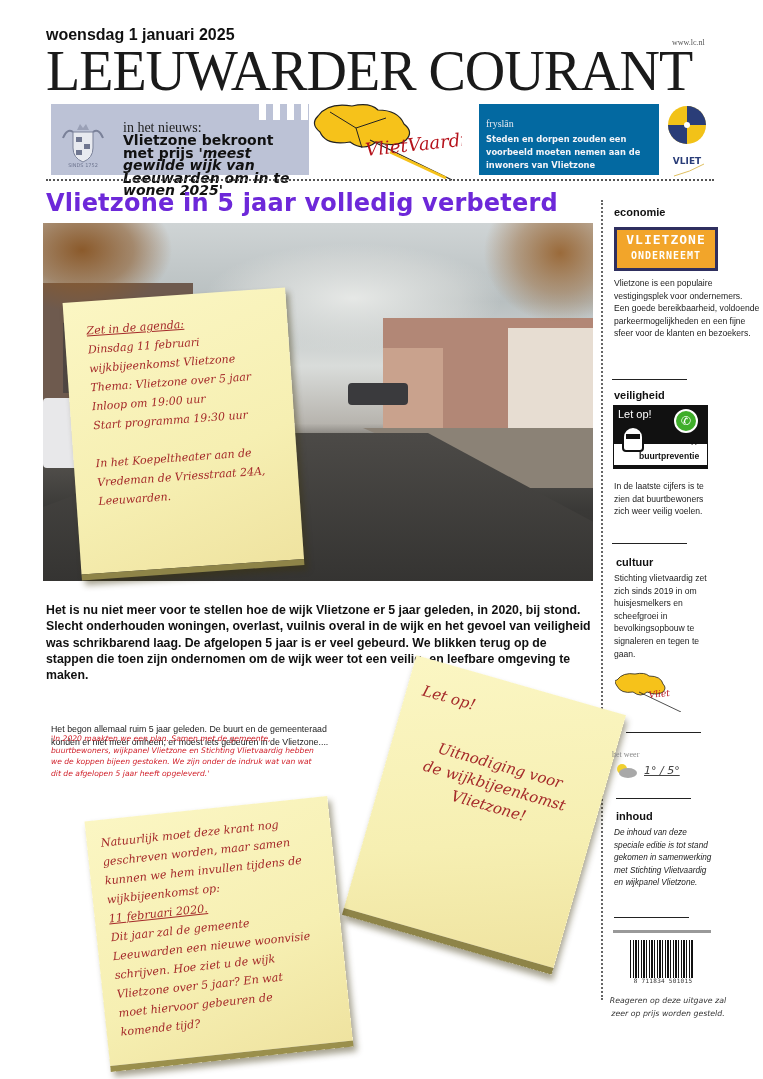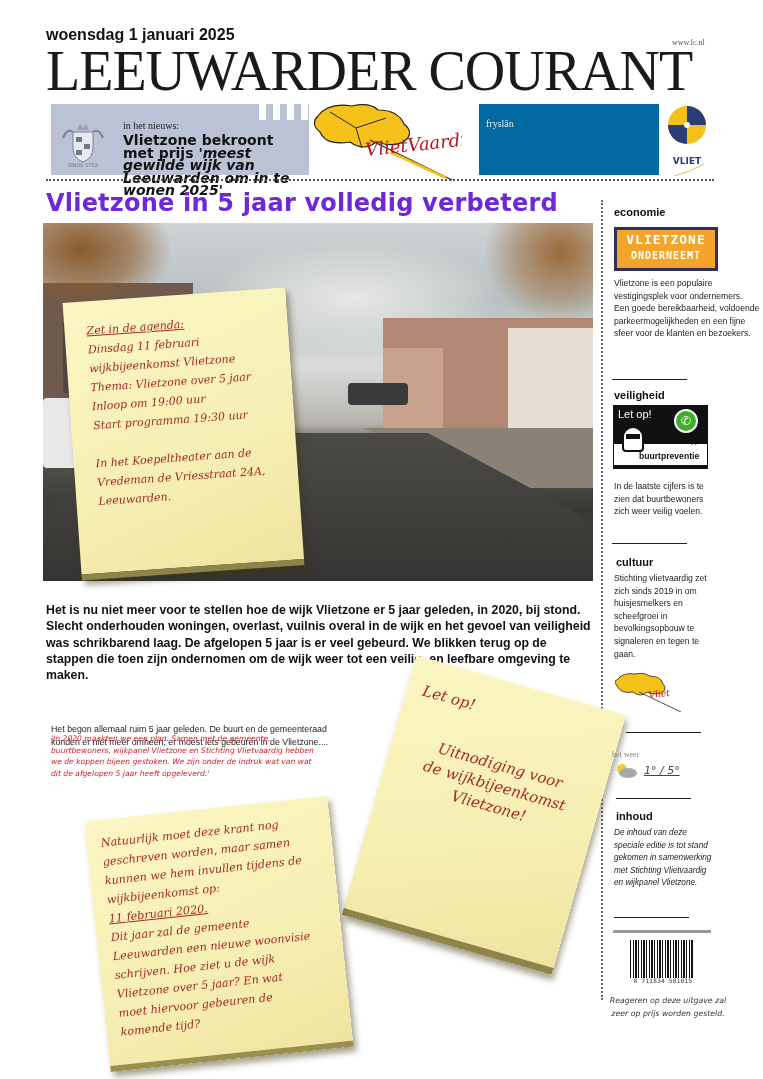--- a/index.html
+++ b/index.html
@@ -6,21 +6,21 @@
   html, body { width: 763px; height: 1079px; background: #ffffff; overflow: hidden; }
   body { position: relative; font-family: "DejaVu Sans", sans-serif; color: #111; }
 
   .date { position: absolute; left: 46px; top: 26px; font-family: "Liberation Sans", sans-serif; font-weight: bold; font-size: 16px; color: #111; }
   .website { position: absolute; left: 672px; top: 38px; font-family: "Liberation Serif", serif; font-size: 8px; color: #555; }
   .masthead { position: absolute; left: 46px; top: 44px; width: 668px; font-family: "Liberation Serif", serif; font-size: 56px; line-height: 54px; letter-spacing: -1px; color: #1a1a1a; transform: scaleY(1.02); white-space: nowrap; }
 
   .news-left { position: absolute; left: 51px; top: 104px; width: 258px; height: 71px; background: #bcc2d6; }
   .news-left .stripes { position: absolute; right: 0; top: 0; width: 50px; height: 16px; background: repeating-linear-gradient(90deg, #fff 0 7px, #bcc2d6 7px 14px); }
   .crest { position: absolute; left: 8px; top: 14px; width: 48px; height: 50px; }
-  .news-left .kicker { position: absolute; left: 72px; top: 16px; font-family: "Liberation Serif", serif; font-size: 10px; color: #222; }
+  .news-left .kicker { position: absolute; left: 72px; top: 16px; font-family: "Liberation Serif", serif; font-size: 14px; color: #222; }
   .news-left .headline { position: absolute; left: 72px; top: 30px; width: 182px; font-size: 14px; line-height: 12.5px; font-weight: bold; color: #111; }
   .news-left .headline em { font-style: italic; }
 
   .logo-top { position: absolute; left: 310px; top: 100px; width: 152px; height: 82px; }
 
   .news-right { position: absolute; left: 479px; top: 104px; width: 180px; height: 71px; background: #0369a1; }
   .news-right .kicker { position: absolute; left: 7px; top: 14px; font-family: "Liberation Serif", serif; font-size: 10px; color: #e6e8ef; }
   .news-right .headline { position: absolute; left: 7px; top: 29px; width: 170px; font-size: 8.3px; line-height: 13px; font-weight: bold; color: #f4f4f8; }
   .vliet-badge { position: absolute; left: 666px; top: 104px; width: 42px; height: 74px; }
 
@@ -112,20 +112,21 @@
 <svg class="logo-top" viewBox="0 0 152 82">
   <path d="M8 16 q10 -14 34 -10 q18 -4 26 4 q20 0 26 14 q10 8 2 16 q-10 8 -30 2 q-12 10 -26 0 q-24 4 -30 -10 q-10 -8 -2 -16z" fill="#f6c21a" stroke="#222" stroke-width="1.2"></path>
   <path d="M20 12 l26 16 l30 -10 M46 28 l6 20" stroke="#222" stroke-width="1" fill="none"></path>
   <path d="M60 40 l82 40" stroke="#222" stroke-width="1.2"></path>
   <path d="M80 52 l56 26" stroke="#f6c21a" stroke-width="3"></path>
   <text x="56" y="56" font-size="18" font-style="italic" fill="#b5121b" font-family="DejaVu Serif, serif" transform="rotate(-6 56 56)">VlietVaardig</text>
 </svg>
 
 <div class="news-right">
   <div class="kicker">fryslân</div>
+  <div class="headline">Steden en dorpen zouden een voorbeeld moeten nemen aan de inwoners van Vlietzone</div>
 </div>
 
 <svg class="vliet-badge" viewBox="0 0 42 74">
   <circle cx="21" cy="21" r="19" fill="#f2c218"></circle>
   <path d="M21 2 A19 19 0 0 1 40 21 L21 21z" fill="#2a3d78"></path>
   <path d="M21 40 A19 19 0 0 1 2 21 L21 21z" fill="#2a3d78"></path>
   <circle cx="21" cy="21" r="3" fill="#fff"></circle>
   <text x="21" y="60" font-size="9" font-weight="bold" text-anchor="middle" fill="#2a3d78" font-family="DejaVu Sans, sans-serif">VLIET</text>
   <path d="M8 72 q16 -4 30 -12" stroke="#e0c060" fill="none" stroke-width="1"></path>
 </svg>

